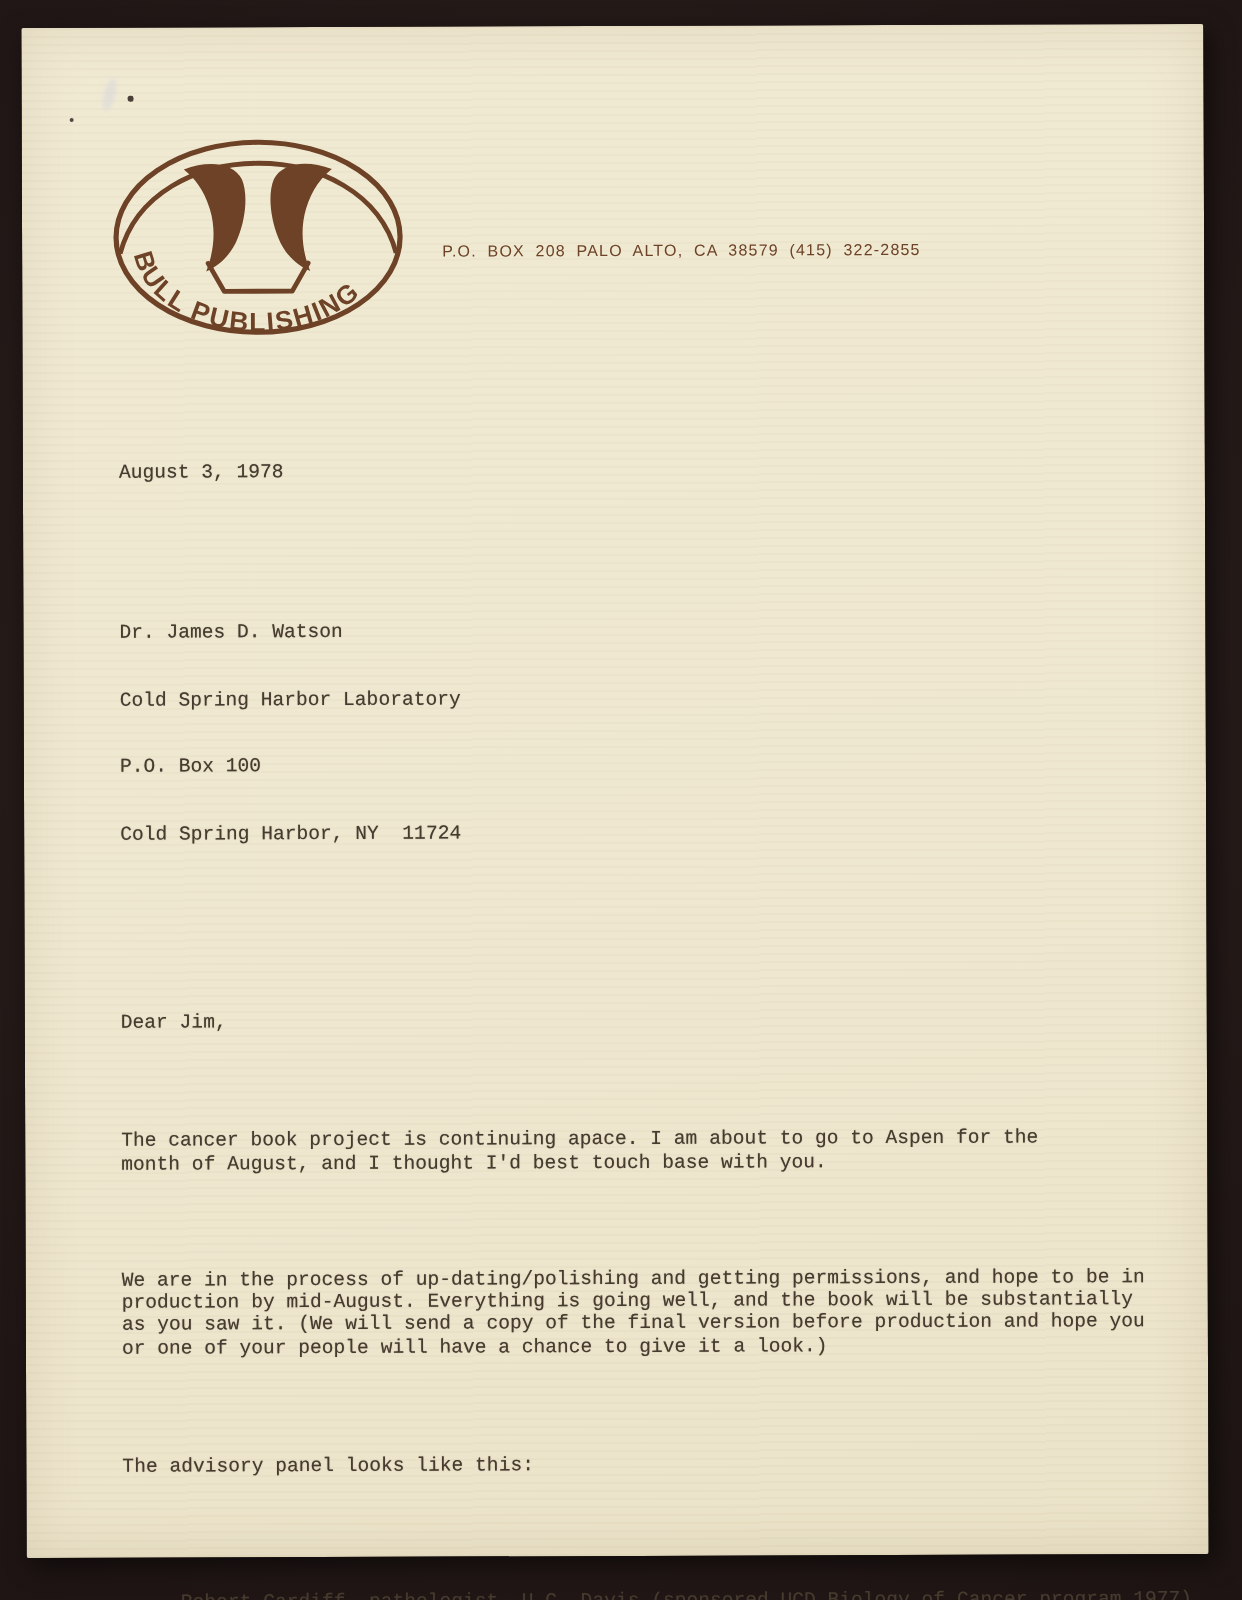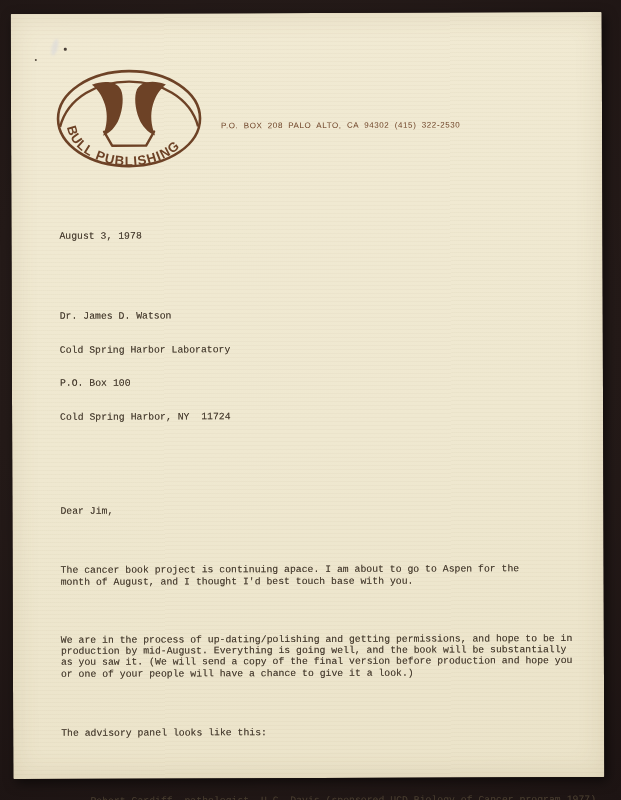--- a/index.html
+++ b/index.html
@@ -114,21 +114,21 @@
       <path d="M 6,58 C 22,-2 128,-2 144,58" fill="none" stroke="#6d4226" stroke-width="2.4"></path>
       <path d="M 38,16 C 51,11 63,13 67,21 C 70,28 69,40 65,50 C 62,58 56,64 49,67 C 53,57 54,46 51,36 C 48,26 43,20 38,16 Z" fill="#6d4226"></path>
       <path d="M 112,16 C 99,11 87,13 83,21 C 80,28 81,40 85,50 C 88,58 94,64 101,67 C 97,57 96,46 99,36 C 102,26 107,20 112,16 Z" fill="#6d4226"></path>
       <path d="M 50,63 L 58,77 L 92,77 L 100,63" fill="none" stroke="#6d4226" stroke-width="2.4" stroke-linejoin="round" stroke-linecap="round"></path>
       <path id="logoArc" d="M 13,55 A 62,42 0 0 0 137,55" fill="none"></path>
       <text fill="#6d4226">
         <textPath href="#logoArc" startOffset="2%">BULL PUBLISHING</textPath>
       </text>
     </svg>
 
-    <div class="lh-address">P.O. BOX 208 PALO ALTO, CA 94302 (415) 322-2530</div>
+    <div class="lh-address">P.O. BOX 208 PALO ALTO, CA 38579 (415) 322-2855</div>
 
     <div class="typed">
 
       <div class="date-line">August 3, 1978</div>
 
       <div class="recipient-block">
         <div>Dr. James D. Watson</div>
         <div>Cold Spring Harbor Laboratory</div>
         <div>P.O. Box 100</div>
         <div>Cold Spring Harbor, NY  11724</div>

